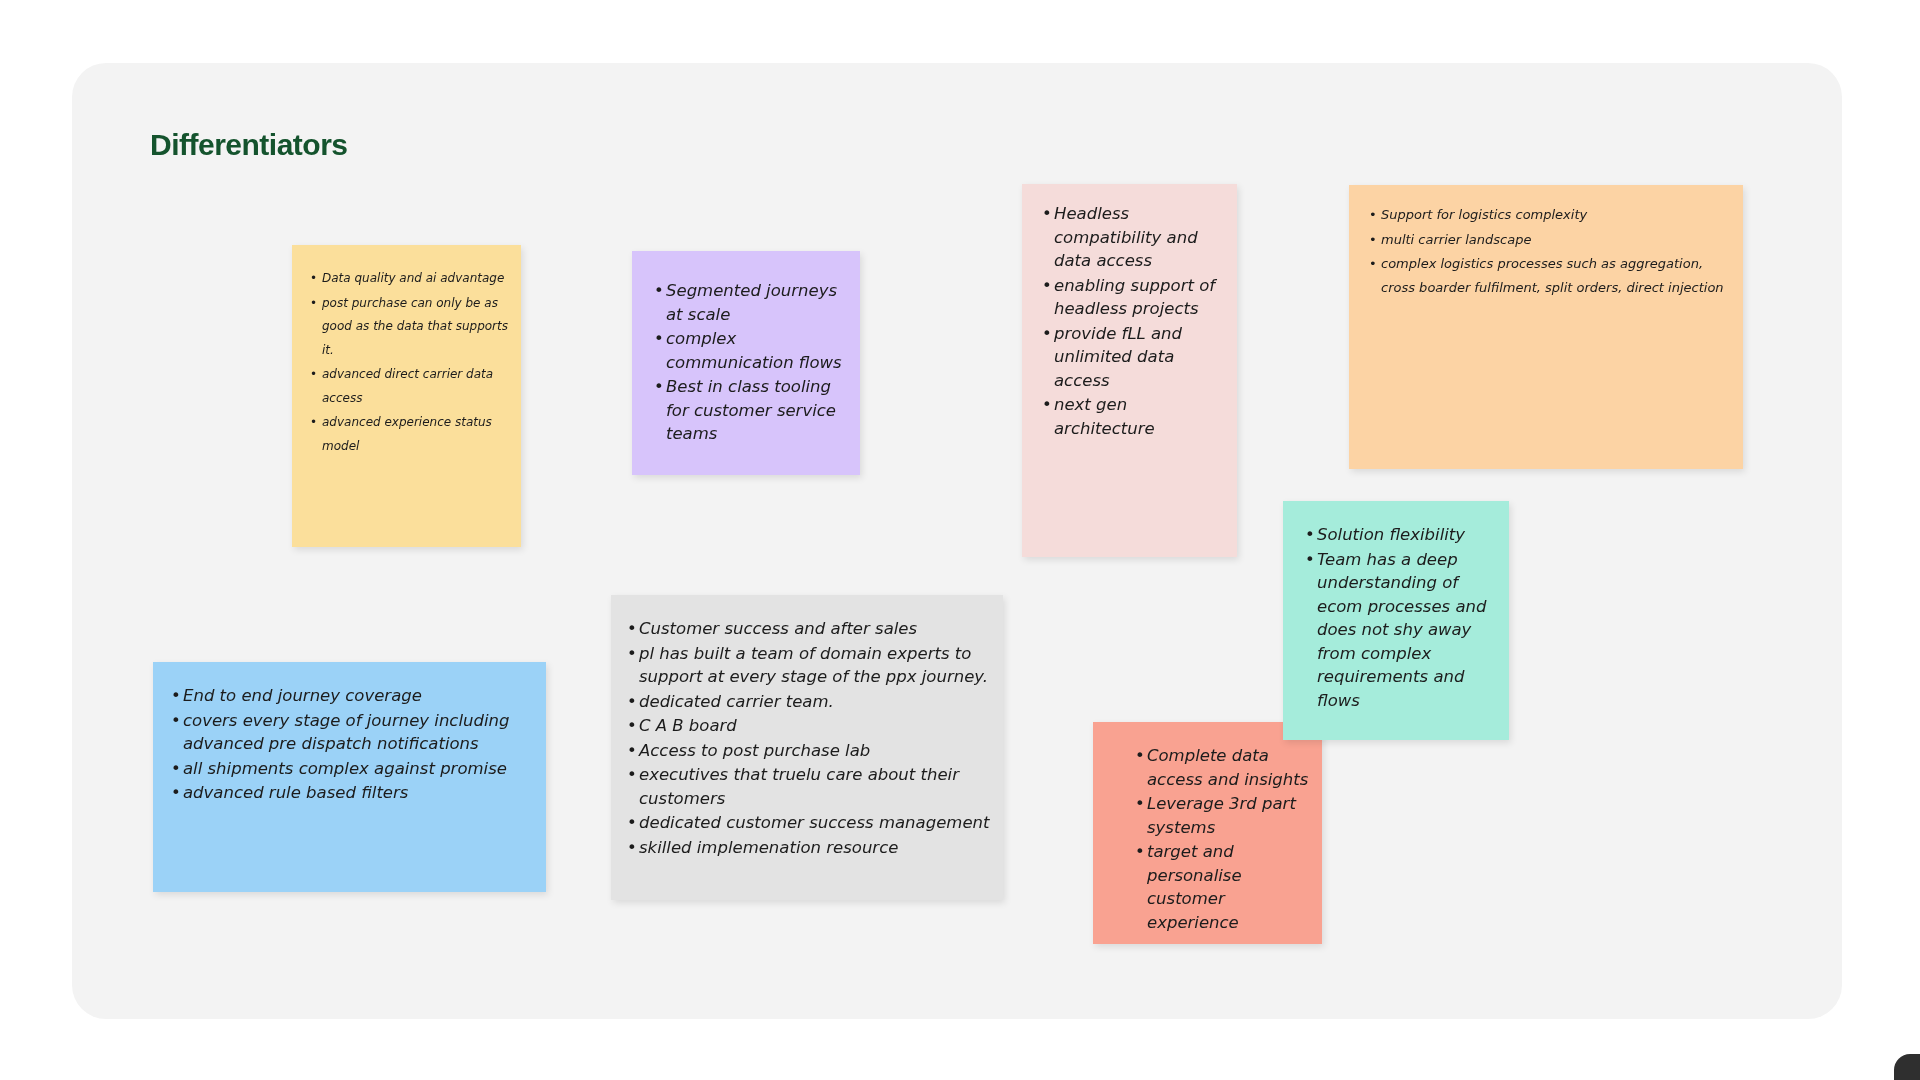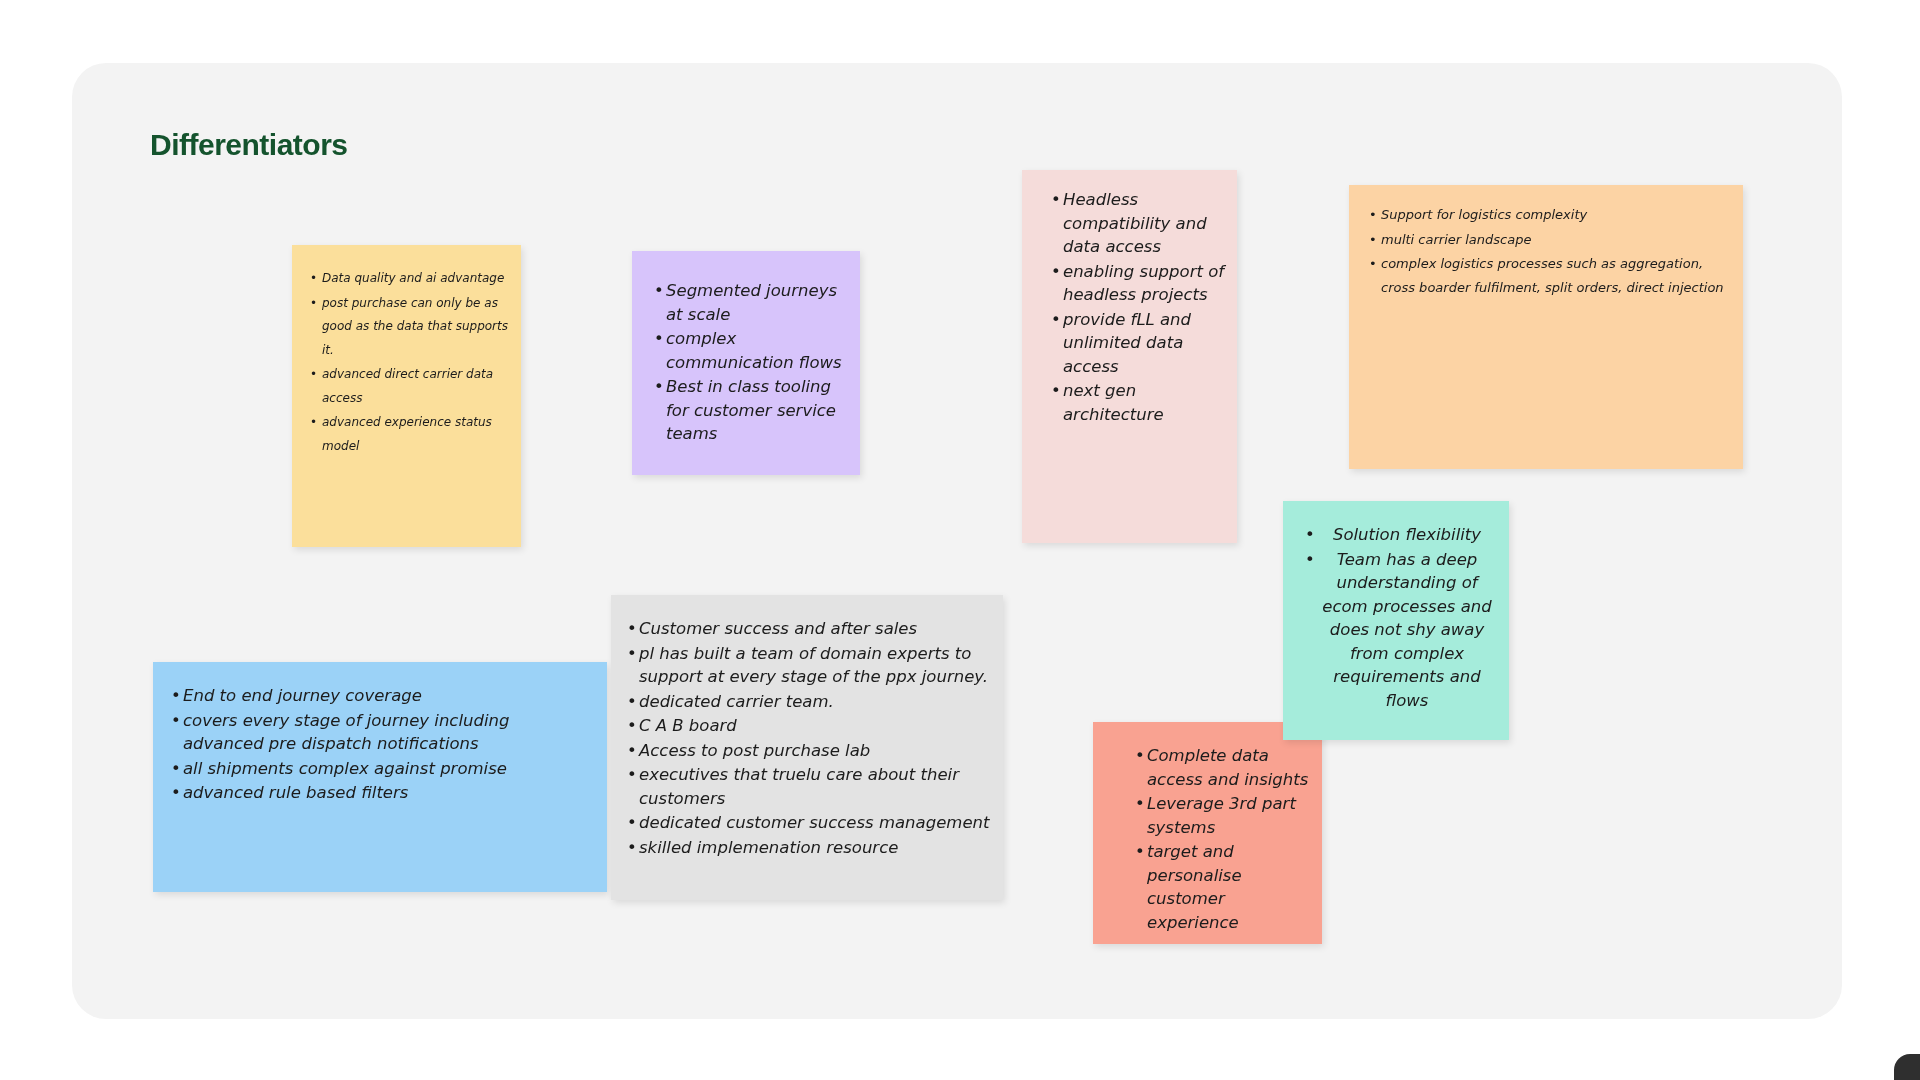--- a/index.html
+++ b/index.html
@@ -111,23 +111,23 @@
 
   #note-segmented-journeys {
     left: 632px; top: 251px; width: 228px; height: 224px;
     background: #d7c4fb;
     padding: 28px 12px 10px 20px;
     font-size: 16.5px;
     line-height: 23.5px;
   }
 
   #note-headless {
-    left: 1022px; top: 170px; width: 215px; height: 373px;
+    left: 1022px; top: 184px; width: 215px; height: 373px;
     background: #f5dcda;
-    padding: 18px 10px 10px 27px;
+    padding: 18px 10px 10px 18px;
     font-size: 16.5px;
     line-height: 23.5px;
   }
 
   #note-logistics {
     left: 1349px; top: 185px; width: 394px; height: 284px;
     background: #fcd3a4;
     padding: 18px 12px 10px 18px;
     font-size: 13px;
     line-height: 23.5px;
@@ -136,21 +136,21 @@
   #note-solution-flexibility {
     left: 1283px; top: 501px; width: 226px; height: 239px;
     background: #a5ecdb;
     padding: 22px 12px 10px 20px;
     font-size: 16.5px;
     line-height: 23.5px;
     z-index: 5;
   }
 
   #note-end-to-end {
-    left: 153px; top: 662px; width: 454px; height: 230px;
+    left: 153px; top: 662px; width: 393px; height: 230px;
     background: #9bd2f7;
     padding: 22px 12px 10px 16px;
     font-size: 16.5px;
     line-height: 23.5px;
   }
 
   #note-customer-success {
     left: 611px; top: 595px; width: 392px; height: 305px;
     background: #e3e3e3;
     padding: 22px 12px 10px 14px;
@@ -211,21 +211,21 @@
   </div>
 
   <div class="note" id="note-logistics" style="background: rgb(252, 211, 164);">
     <ul>
         <li class="lvl1">Support for logistics complexity</li>
         <li class="lvl2">multi carrier landscape</li>
         <li class="lvl2">complex logistics processes such as aggregation, cross boarder fulfilment, split orders, direct injection</li>
       </ul>
   </div>
 
-  <div class="note" id="note-solution-flexibility" style="background: rgb(165, 236, 219); text-align: center;">
+  <div class="note" id="note-solution-flexibility" style="background: rgb(165, 236, 219);">
     <ul>
         <li class="lvl1">Solution flexibility</li>
         <li class="lvl2">Team has a deep understanding of ecom processes and does not shy away from complex requirements and flows</li>
       </ul>
   </div>
 
   <div class="note" id="note-end-to-end" style="background: rgb(155, 210, 247);">
     <ul>
         <li class="lvl1">End to end journey coverage</li>
         <li class="lvl2">covers every stage of journey including advanced pre dispatch notifications</li>

